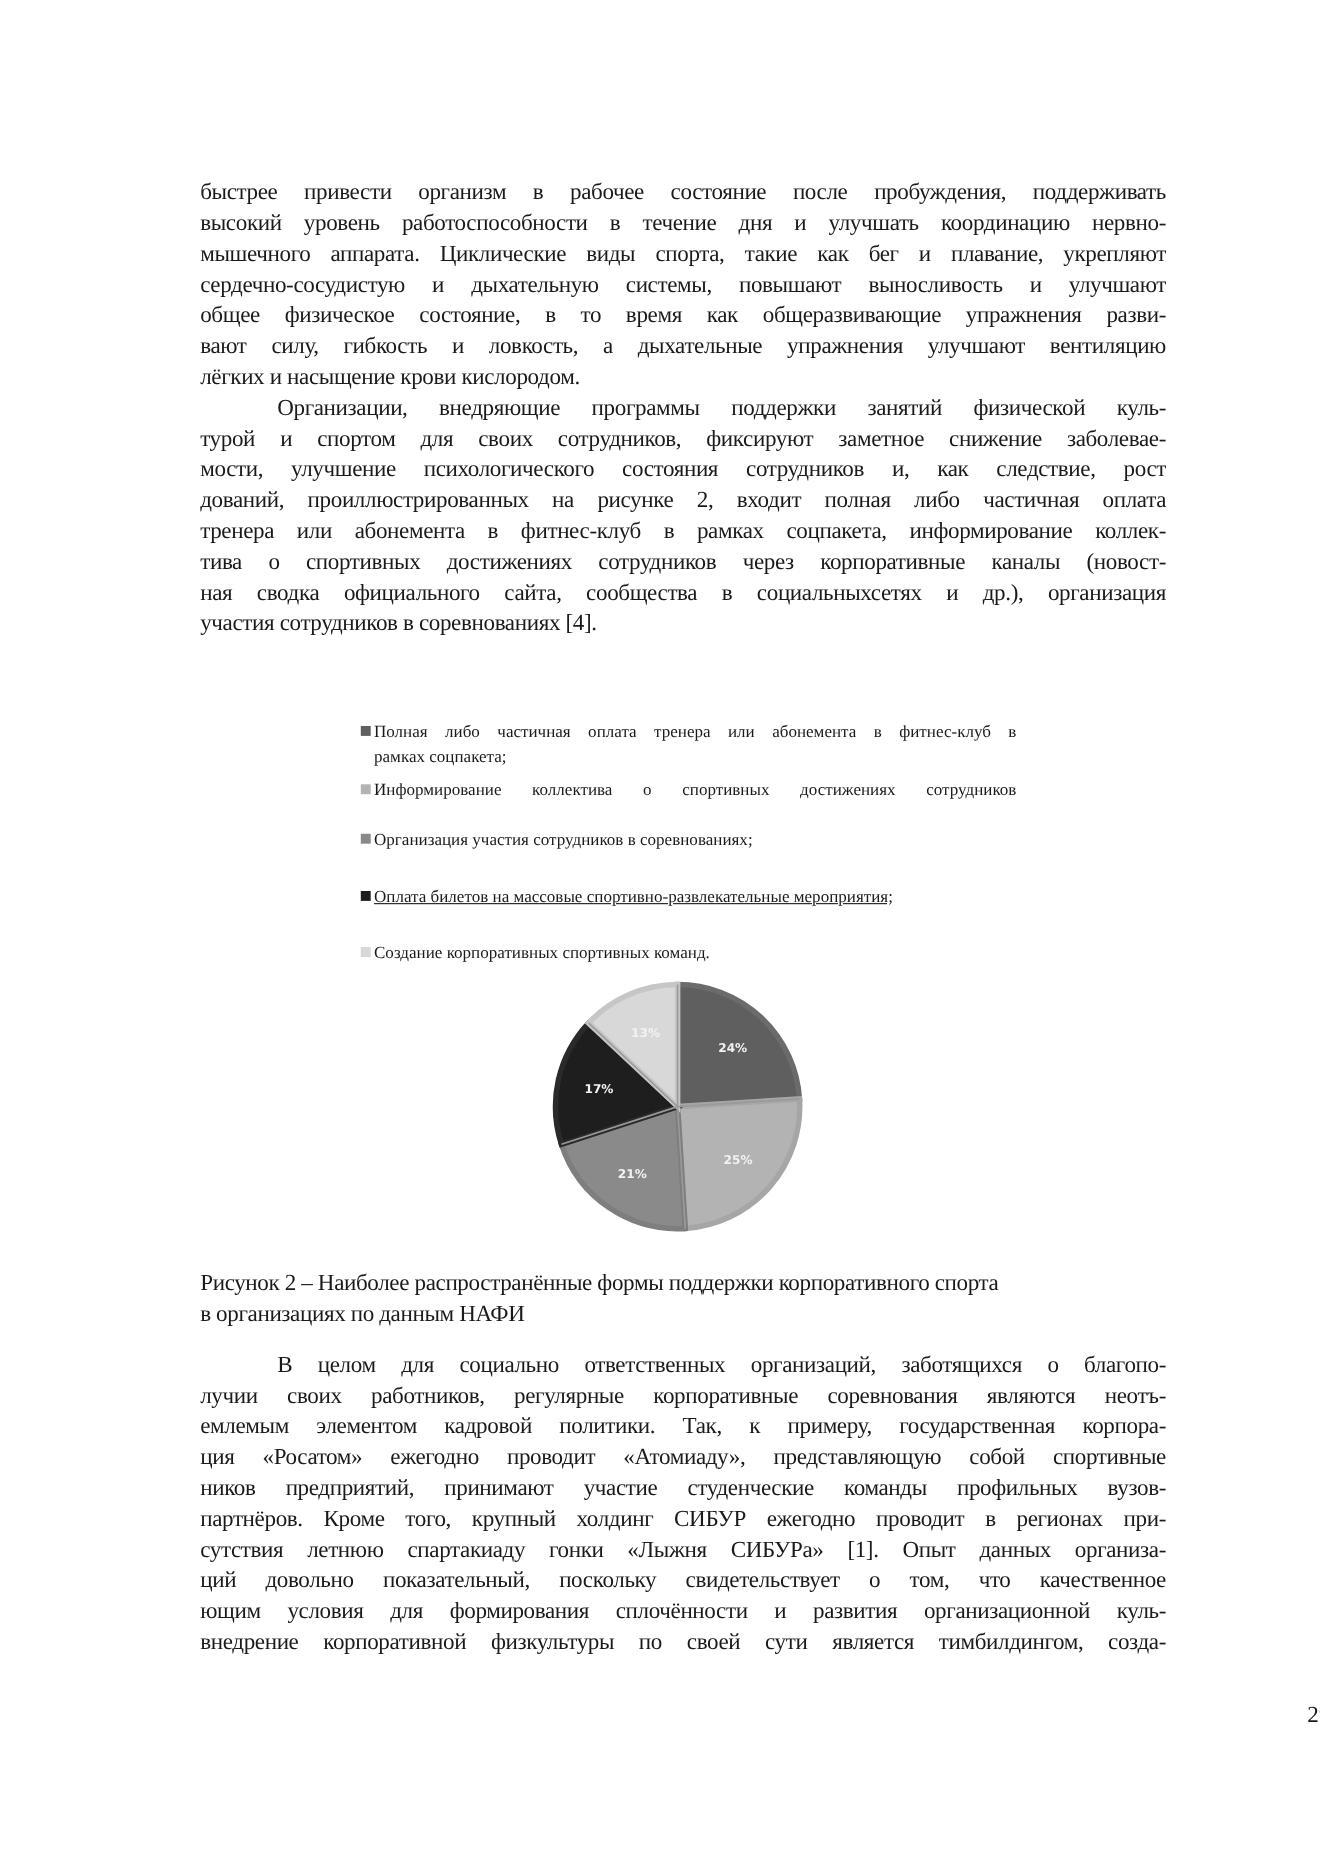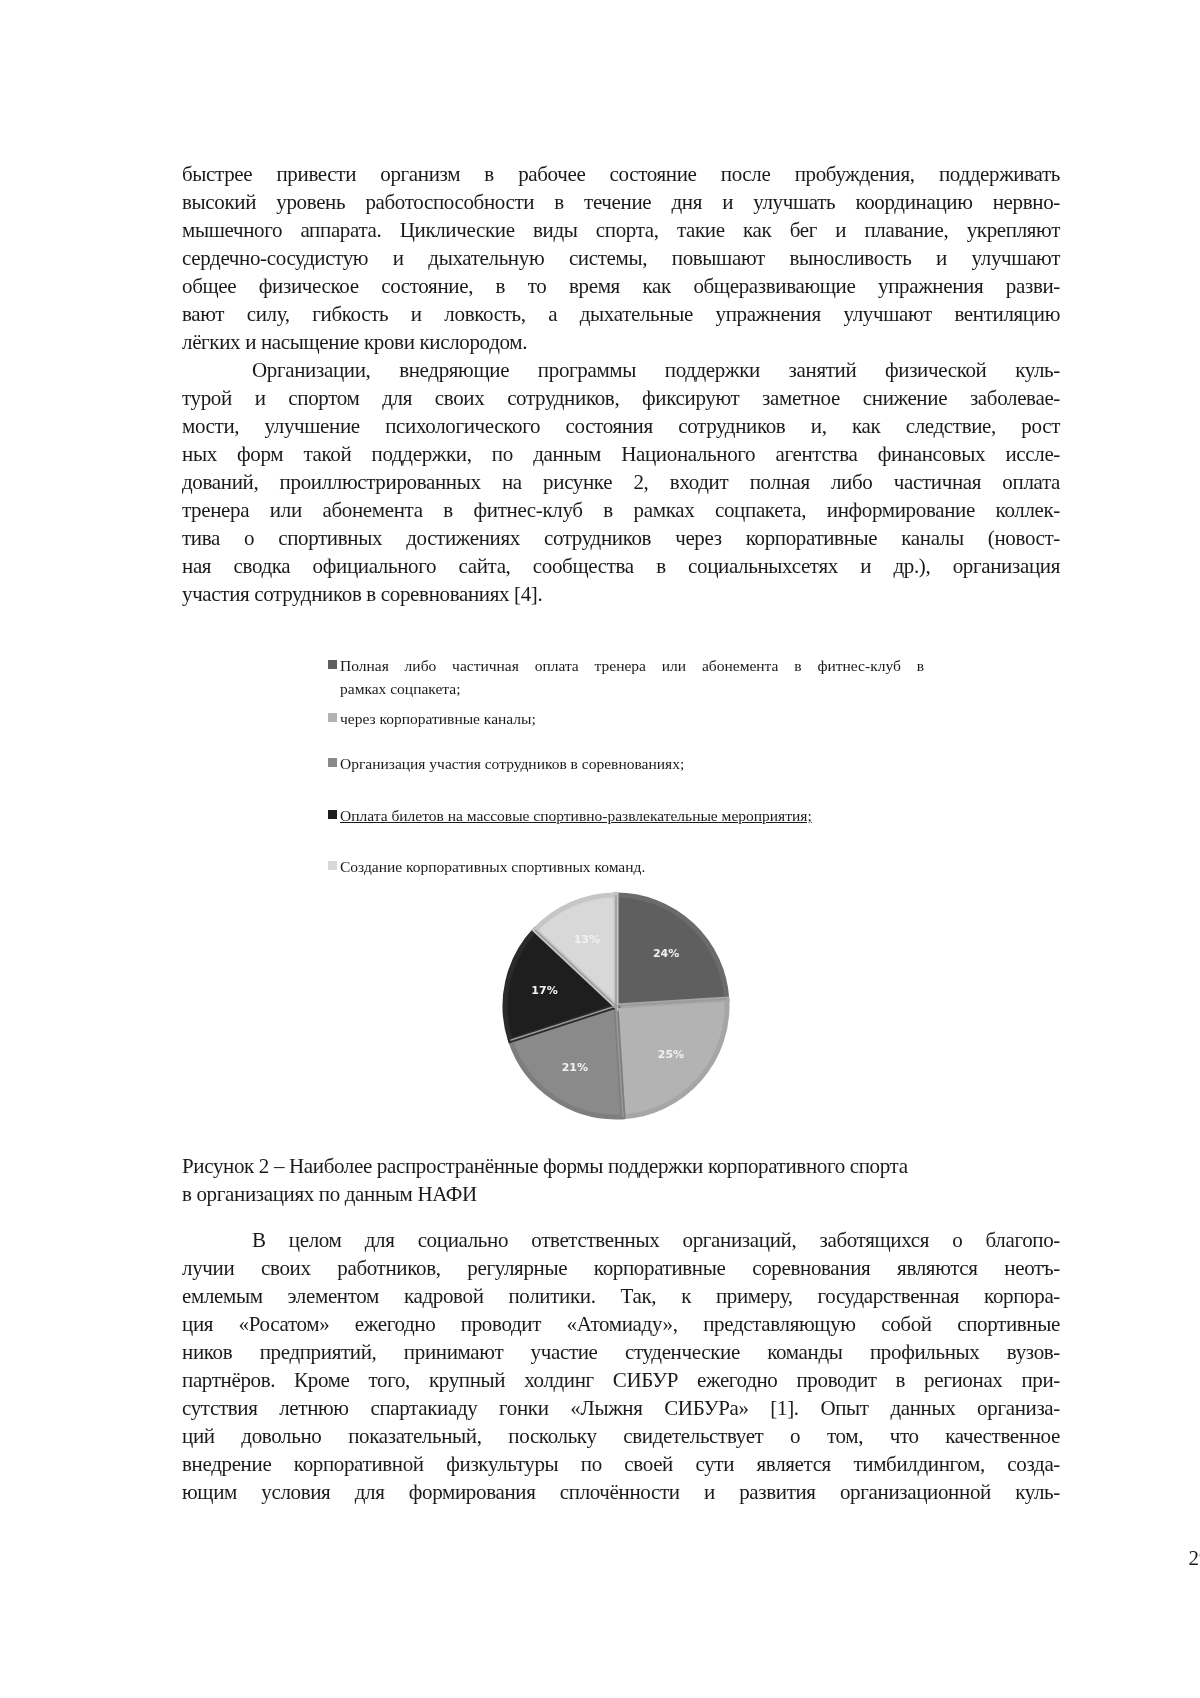--- a/index.html
+++ b/index.html
@@ -36,40 +36,39 @@
     <span class="line">сердечно-сосудистую и дыхательную системы, повышают выносливость и улучшают</span>
     <span class="line">общее физическое состояние, в то время как общеразвивающие упражнения разви-</span>
     <span class="line">вают силу, гибкость и ловкость, а дыхательные упражнения улучшают вентиляцию</span>
     <span class="line last">лёгких и насыщение крови кислородом.</span>
   </div>
 
   <div class="para" style="top:356px;">
     <span class="line indent">Организации, внедряющие программы поддержки занятий физической куль-</span>
     <span class="line">турой и спортом для своих сотрудников, фиксируют заметное снижение заболевае-</span>
     <span class="line">мости, улучшение психологического состояния сотрудников и, как следствие, рост</span>
-    <span class="line">ных форм такой поддержки, по данным Национального агентства финансовых иссле-</span>
     <span class="line">дований, проиллюстрированных на рисунке 2, входит полная либо частичная оплата</span>
     <span class="line">тренера или абонемента в фитнес-клуб в рамках соцпакета, информирование коллек-</span>
     <span class="line">тива о спортивных достижениях сотрудников через корпоративные каналы (новост-</span>
     <span class="line">ная сводка официального сайта, сообщества в социальныхсетях и др.), организация</span>
     <span class="line last">участия сотрудников в соревнованиях [4].</span>
   </div>
 
   <div class="legend" style="top:654px;">
     <div class="legend-item" style="top:0px;">
       <span class="legend-swatch" style="background:#5f5f5f;"></span>
       <span class="legend-text">
         <span class="line">Полная либо частичная оплата тренера или абонемента в фитнес-клуб в</span>
         <span class="line last">рамках соцпакета;</span>
       </span>
     </div>
     <div class="legend-item" style="top:53px;">
       <span class="legend-swatch" style="background:#b3b3b3;"></span>
       <span class="legend-text">
-        <span class="line last">через корпоративные каналы;</span>
+        <span class="line">Информирование коллектива о спортивных достижениях сотрудников</span>
       </span>
     </div>
     <div class="legend-item" style="top:98px;">
       <span class="legend-swatch" style="background:#8a8a8a;"></span>
       <span class="legend-text">
         <span class="line last">Организация участия сотрудников в соревнованиях;</span>
       </span>
     </div>
     <div class="legend-item" style="top:150px;text-decoration:underline;">
       <span class="legend-swatch" style="background:#1e1e1e;"></span>
@@ -114,18 +113,18 @@
 
   <div class="para" style="top:1226px;">
     <span class="line indent">В целом для социально ответственных организаций, заботящихся о благопо-</span>
     <span class="line">лучии своих работников, регулярные корпоративные соревнования являются неотъ-</span>
     <span class="line">емлемым элементом кадровой политики. Так, к примеру, государственная корпора-</span>
     <span class="line">ция «Росатом» ежегодно проводит «Атомиаду», представляющую собой спортивные</span>
     <span class="line">ников предприятий, принимают участие студенческие команды профильных вузов-</span>
     <span class="line">партнёров. Кроме того, крупный холдинг СИБУР ежегодно проводит в регионах при-</span>
     <span class="line">сутствия летнюю спартакиаду гонки «Лыжня СИБУРа» [1]. Опыт данных организа-</span>
     <span class="line">ций довольно показательный, поскольку свидетельствует о том, что качественное</span>
+    <span class="line">ющим условия для формирования сплочённости и развития организационной куль-</span>
     <span class="line">внедрение корпоративной физкультуры по своей сути является тимбилдингом, созда-</span>
-    <span class="line">ющим условия для формирования сплочённости и развития организационной куль-</span>
   </div>
 
   <div class="page-number">296</div>
 </div>
 
 </body></html>

